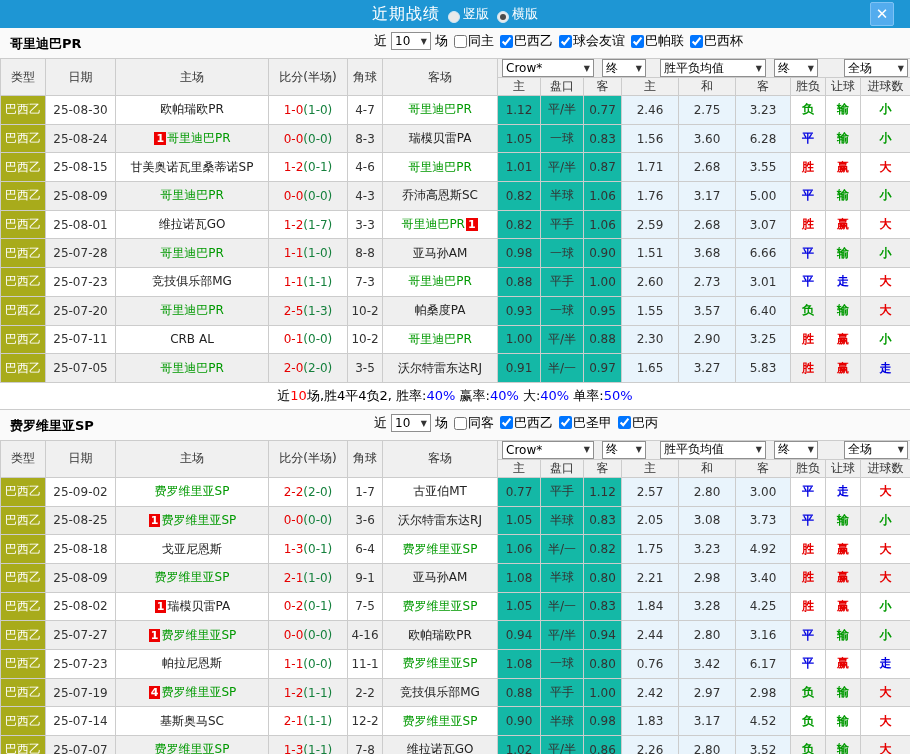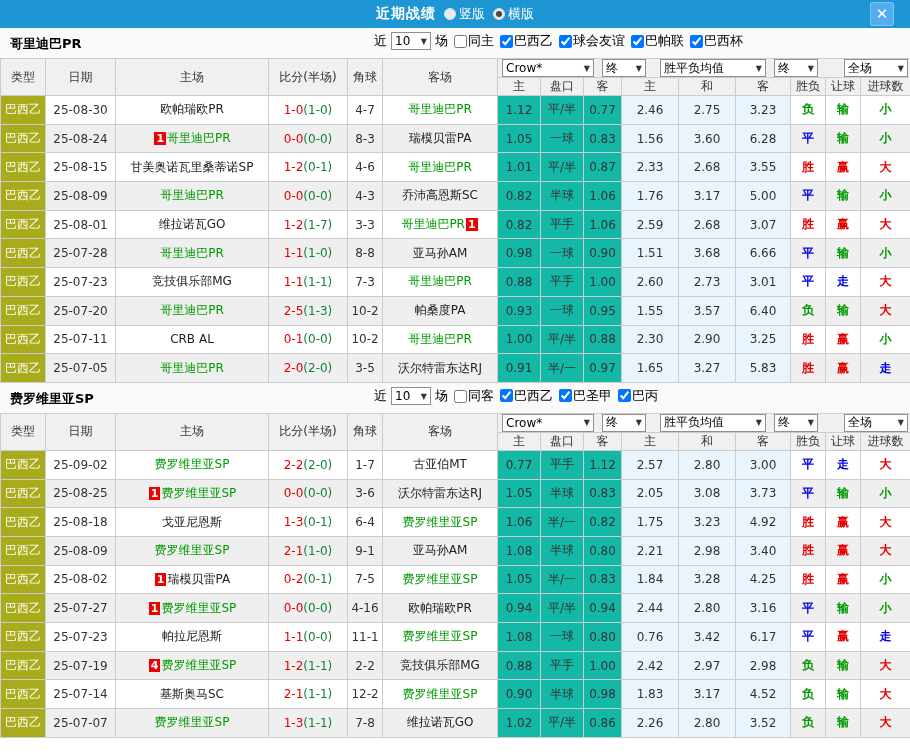--- a/index.html
+++ b/index.html
@@ -3,22 +3,22 @@
 <meta charset="utf-8">
 <style>
   html,body{margin:0;padding:0;}
   body{
     width:910px;height:754px;overflow:hidden;background:#fff;
     font-family:"DejaVu Sans","Liberation Sans",sans-serif;
     -webkit-font-smoothing:antialiased;
   }
   
   .titlebar{height:28px;background:#1e96d4;position:relative;display:flex;align-items:center;justify-content:center;gap:8px;}
-  .titlebar .title{color:#fff;font-weight:bold;font-size:14px;letter-spacing:1px;}
-  .radio-group{display:inline-flex;align-items:center;gap:3px;color:#fff;font-size:13px;cursor:pointer;}
+  .titlebar .title{color:#fff;font-weight:normal;font-size:16px;letter-spacing:1px;}
+  .radio-group{display:inline-flex;align-items:flex-end;gap:3px;color:#fff;font-size:13px;cursor:pointer;}
   .radio-circle{width:12px;height:12px;border-radius:50%;background:#e9e9e9;border:1px solid #cfe7f5;display:inline-block;position:relative;box-sizing:border-box;}
   .radio-circle.checked::after{content:"";position:absolute;left:2px;top:2px;width:6px;height:6px;border-radius:50%;background:#4a4a4a;}
   .close-btn{position:absolute;right:16px;top:2px;width:24px;height:24px;background:#53acee;border:1px solid #7ec3f5;box-sizing:border-box;
     color:#fff;display:flex;align-items:center;justify-content:center;font-size:15px;font-weight:bold;border-radius:2px;cursor:pointer;}
   
   .section-head{height:30px;position:relative;background:#fafafa;}
   .team-name{position:absolute;left:10px;top:7px;font-size:13px;font-weight:bold;color:#000;}
   .filters{position:absolute;left:374px;top:4px;display:flex;align-items:center;font-size:13px;color:#000;white-space:nowrap;}
   .select-box{display:inline-flex;align-items:center;justify-content:space-between;background:#fff;border:1px solid #8f8f8f;height:18px;
     padding:0 3px;font-size:12px;box-sizing:border-box;cursor:pointer;color:#000;}
@@ -206,21 +206,21 @@
           <tr>
             <td class="type-cell">巴西乙</td>
             <td class="plain">25-08-15</td>
             <td class="plain"><span class="team-black">甘美奥诺瓦里桑蒂诺SP</span></td>
             <td class="plain"><span class="score-ft">1-2</span><span class="score-ht">(0-1)</span></td>
             <td class="plain">4-6</td>
             <td class="plain"><span class="team-green">哥里迪巴PR</span></td>
             <td class="crow-cell">1.01</td>
             <td class="crow-cell">平/半</td>
             <td class="crow-cell">0.87</td>
-            <td class="euro-cell">2.33</td>
+            <td class="euro-cell">1.71</td>
             <td class="euro-cell">2.68</td>
             <td class="euro-cell">3.55</td>
             <td class="plain res-r">胜</td>
             <td class="plain res-r">赢</td>
             <td class="plain res-r">大</td>
           </tr>
           <tr>
             <td class="type-cell">巴西乙</td>
             <td class="plain">25-08-09</td>
             <td class="plain"><span class="team-green">哥里迪巴PR</span></td>
@@ -334,20 +334,21 @@
             <td class="crow-cell">0.97</td>
             <td class="euro-cell">1.65</td>
             <td class="euro-cell">3.27</td>
             <td class="euro-cell">5.83</td>
             <td class="plain res-r">胜</td>
             <td class="plain res-r">赢</td>
             <td class="plain res-b">走</td>
           </tr>
         </tbody>
     </table>
+    <div class="summary"><span class="seg-k">近</span><span class="seg-r">10</span><span class="seg-k">场,胜4平4负2, 胜率:</span><span class="seg-b">40%</span><span class="seg-k"> 赢率:</span><span class="seg-b">40%</span><span class="seg-k"> 大:</span><span class="seg-b">40%</span><span class="seg-k"> 单率:</span><span class="seg-b">50%</span></div>
   </div>
 
   <div class="section">
     <div class="section-head">
       <span class="team-name">费罗维里亚SP</span>
       <span class="filters">
         <span>近</span>
         <span class="select-box count-select">
           <span class="sel-val">10</span>
           <span class="arrow">▼</span>

